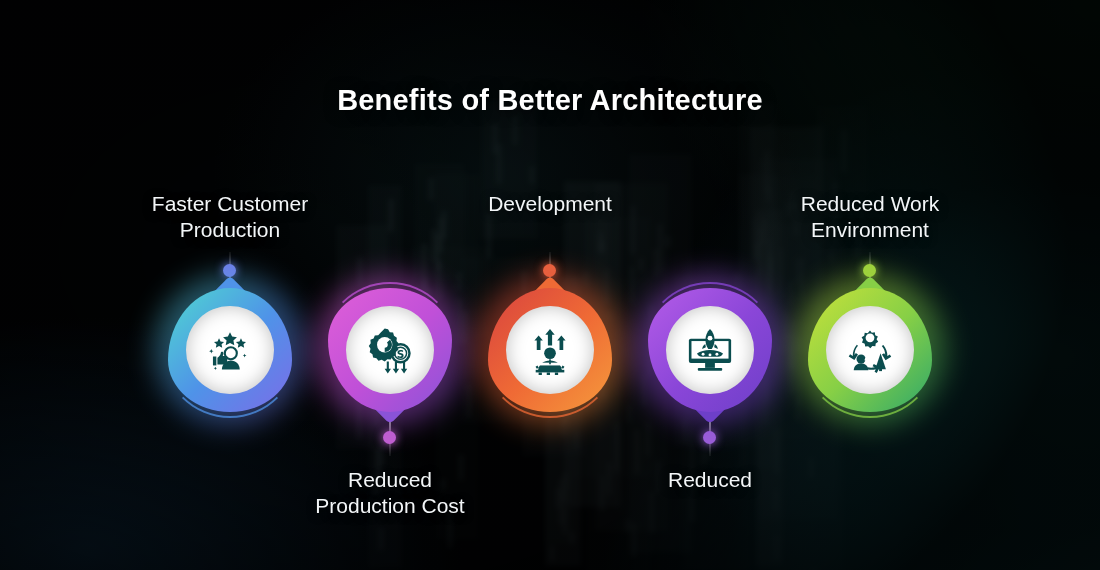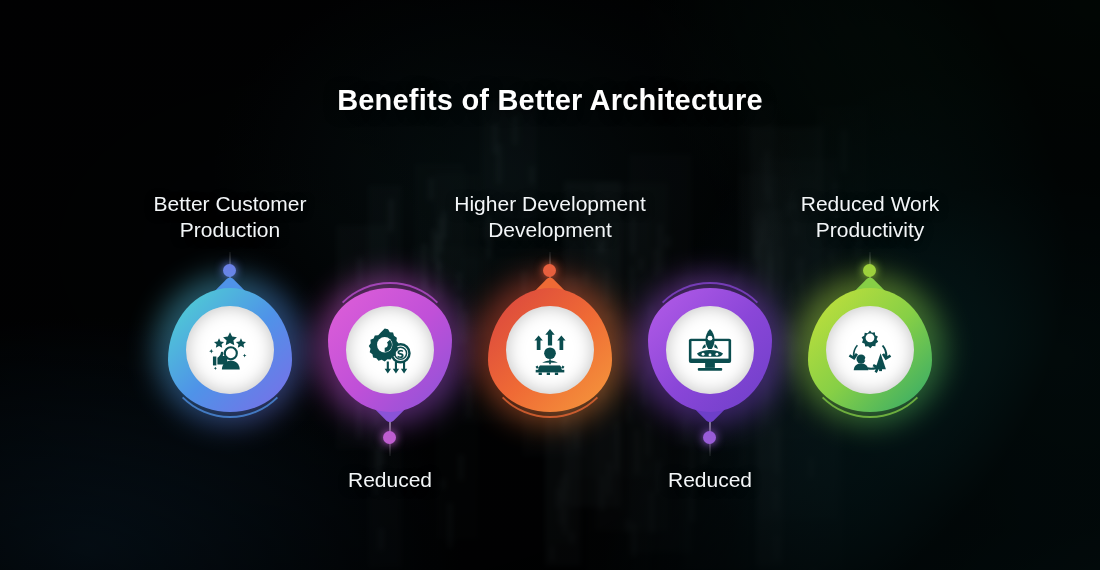--- a/index.html
+++ b/index.html
@@ -252,21 +252,21 @@
       <div class="blk w" style="left: 416.205px; top: 255.643px; width: 6px; height: 29.0708px;"></div>
     </div>
   <div class="bg-layer bg-vignette"></div>
 </div>
 
 <div id="title">Benefits of Better Architecture</div>
 
 <div id="items">
     <div class="item" style="left: 110px; top: 0px;">
       <div class="label" style="top: 191px;">
-        <div>Better Customer</div>
+        <div>Faster Customer</div>
         <div>Production</div>
       </div>
       <div class="stem" style="top: 252px; height: 38px;"></div>
       <div class="dot" style="top: 264px; background: rgb(111, 122, 232); box-shadow: rgb(111, 122, 232) 0px 0px 10px;"></div>
       <div class="badge" style="top: 288px;">
         <div class="halo" style="background: linear-gradient(135deg, rgb(79, 216, 208) 0%, rgb(79, 147, 232) 52%, rgb(123, 108, 232) 100%);"></div>
         <div class="glowarc" style="top: -6px; border-top-color: transparent; border-bottom-color: rgb(79, 147, 232); transform: rotate(0deg);"></div>
         <div class="tip up" style="background: rgb(79, 147, 232);"></div>
         <div class="pin up" style="background: linear-gradient(135deg, rgb(79, 216, 208) 0%, rgb(79, 147, 232) 52%, rgb(123, 108, 232) 100%); z-index: 2;"></div>
         <div class="inner">
@@ -285,20 +285,21 @@
         <path d="M14 52.5l.6 1.4 1.4.6-1.4.6-.6 1.4-.6-1.4-1.4-.6 1.4-.6z"></path>
       </g>
     </svg>
           </span>
         </div>
       </div>
     </div>
     <div class="item" style="left: 270px; top: 0px;">
       <div class="label" style="top: 467px;">
         <div>Reduced</div>
+        <div>Production Cost</div>
       </div>
       <div class="stem down" style="top: 418px; height: 38px;"></div>
       <div class="dot" style="top: 431px; background: rgb(192, 95, 208); box-shadow: rgb(192, 95, 208) 0px 0px 10px;"></div>
       <div class="badge" style="top: 288px;">
         <div class="halo" style="background: linear-gradient(135deg, rgb(224, 95, 216) 0%, rgb(192, 80, 216) 52%, rgb(138, 83, 216) 100%);"></div>
         <div class="glowarc" style="top: -6px; border-top-color: rgb(192, 80, 216); border-bottom-color: transparent; transform: rotate(0deg);"></div>
         <div class="tip down" style="background: rgb(138, 83, 216);"></div>
         <div class="pin down" style="background: linear-gradient(135deg, rgb(224, 95, 216) 0%, rgb(192, 80, 216) 52%, rgb(138, 83, 216) 100%); z-index: 2;"></div>
         <div class="inner">
           <span>
@@ -314,21 +315,20 @@
         <path d="M38 46v9h-2.6l3.9 6 3.9-6h-2.6v-9z"></path>
         <path d="M48 46v9h-2.6l3.9 6 3.9-6h-2.6v-9z"></path>
       </g>
     </svg>
           </span>
         </div>
       </div>
     </div>
     <div class="item" style="left: 430px; top: 0px;">
       <div class="label" style="top: 191px;">
-        <div>Higher Development</div>
         <div>Development</div>
       </div>
       <div class="stem" style="top: 252px; height: 38px;"></div>
       <div class="dot" style="top: 264px; background: rgb(232, 97, 63); box-shadow: rgb(232, 97, 63) 0px 0px 10px;"></div>
       <div class="badge" style="top: 288px;">
         <div class="halo" style="background: linear-gradient(135deg, rgb(216, 67, 63) 0%, rgb(239, 106, 53) 52%, rgb(245, 154, 60) 100%);"></div>
         <div class="glowarc" style="top: -6px; border-top-color: transparent; border-bottom-color: rgb(239, 106, 53); transform: rotate(0deg);"></div>
         <div class="tip up" style="background: rgb(239, 106, 53);"></div>
         <div class="pin up" style="background: linear-gradient(135deg, rgb(216, 67, 63) 0%, rgb(239, 106, 53) 52%, rgb(245, 154, 60) 100%); z-index: 2;"></div>
         <div class="inner">
@@ -384,21 +384,21 @@
         <circle cx="40.5" cy="37.2" r="1.8" fill="#ffffff"></circle>
       </g>
     </svg>
           </span>
         </div>
       </div>
     </div>
     <div class="item" style="left: 750px; top: 0px;">
       <div class="label" style="top: 191px;">
         <div>Reduced Work</div>
-        <div>Productivity</div>
+        <div>Environment</div>
       </div>
       <div class="stem" style="top: 252px; height: 38px;"></div>
       <div class="dot" style="top: 264px; background: rgb(156, 207, 60); box-shadow: rgb(156, 207, 60) 0px 0px 10px;"></div>
       <div class="badge" style="top: 288px;">
         <div class="halo" style="background: linear-gradient(135deg, rgb(200, 226, 58) 0%, rgb(134, 207, 70) 52%, rgb(47, 168, 106) 100%);"></div>
         <div class="glowarc" style="top: -6px; border-top-color: transparent; border-bottom-color: rgb(134, 207, 70); transform: rotate(0deg);"></div>
         <div class="tip up" style="background: rgb(134, 207, 70);"></div>
         <div class="pin up" style="background: linear-gradient(135deg, rgb(200, 226, 58) 0%, rgb(134, 207, 70) 52%, rgb(47, 168, 106) 100%); z-index: 2;"></div>
         <div class="inner">
           <span>

